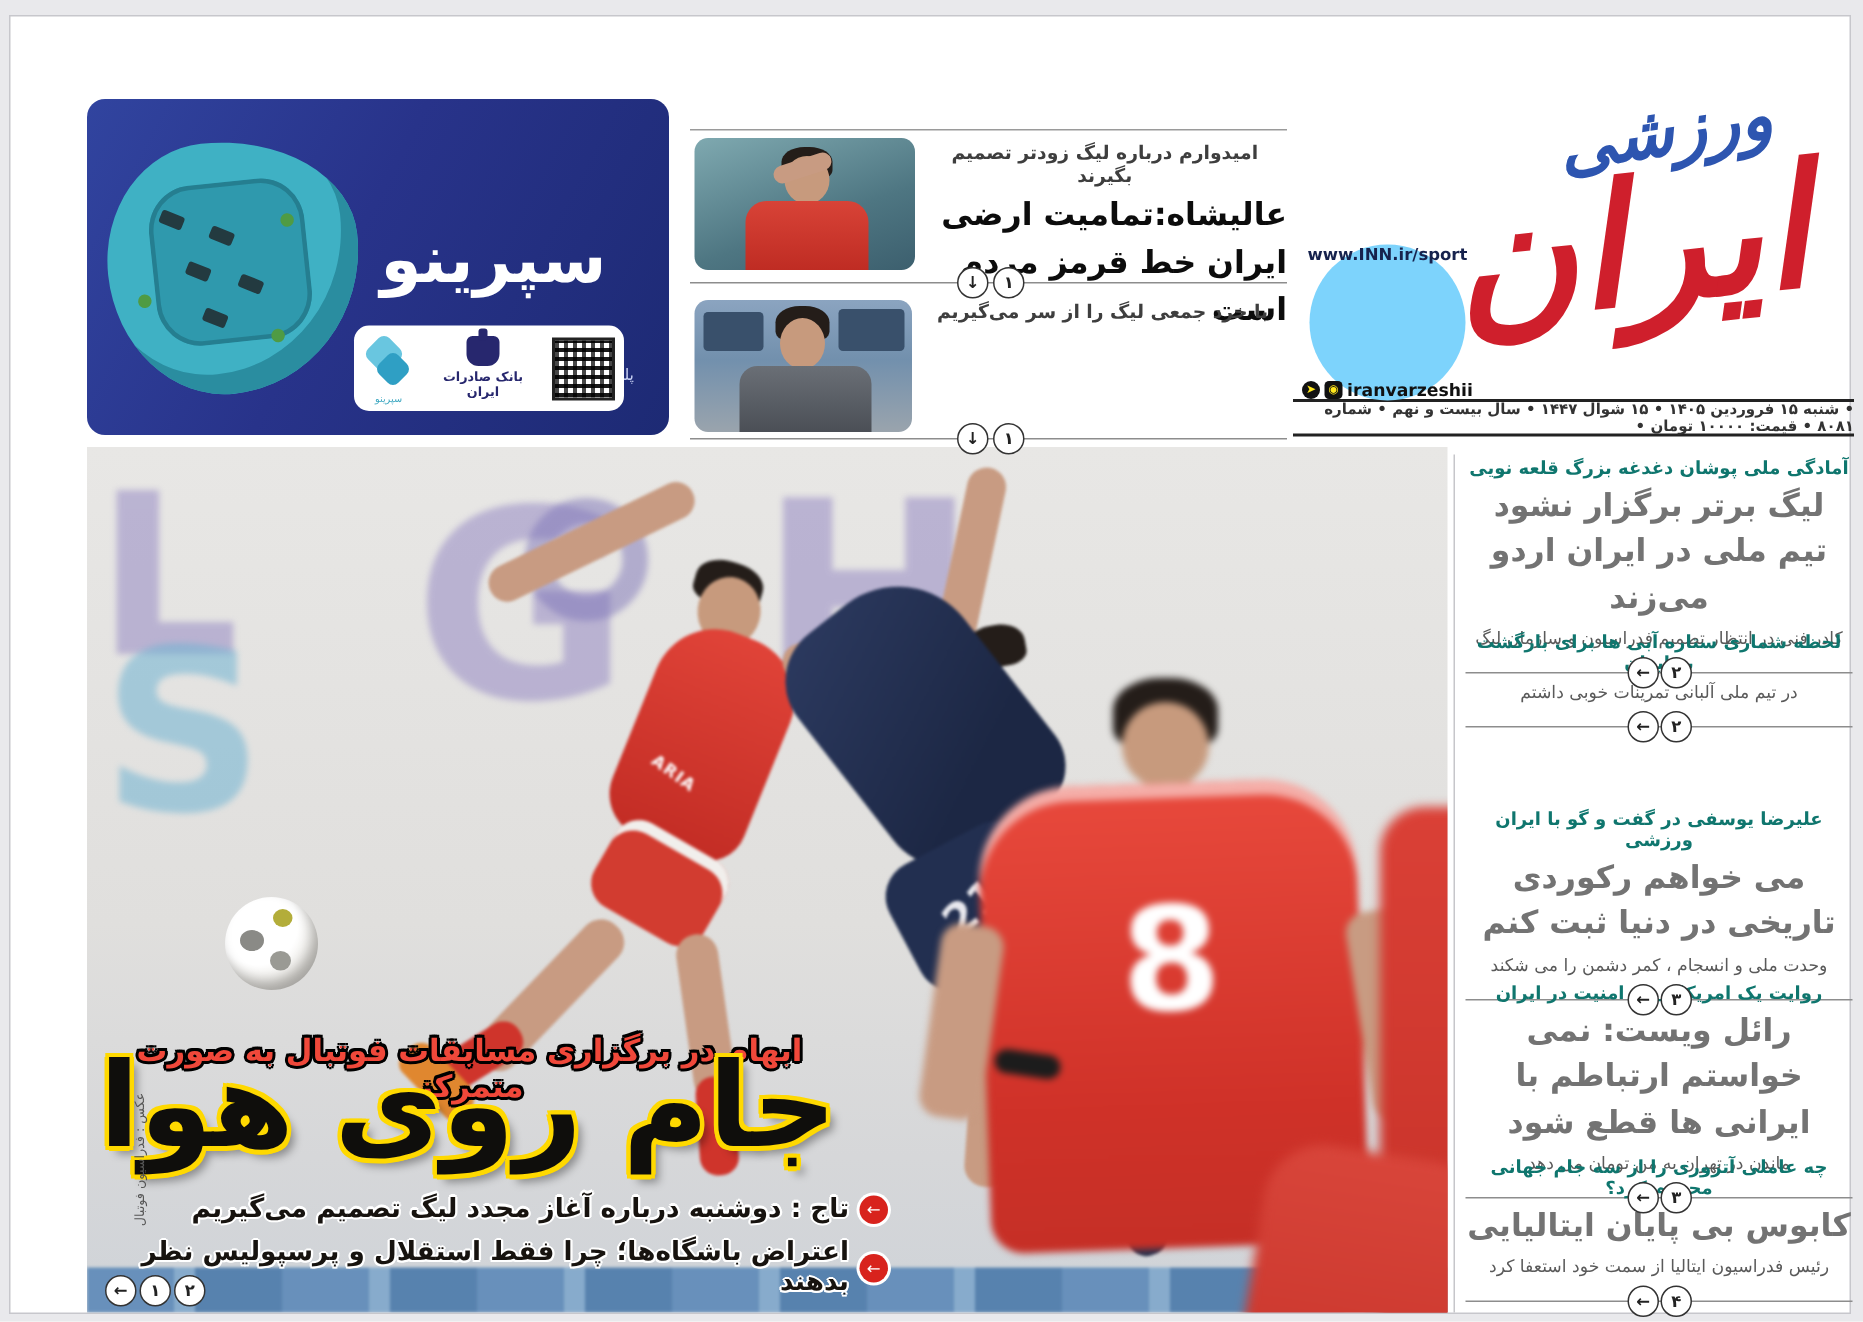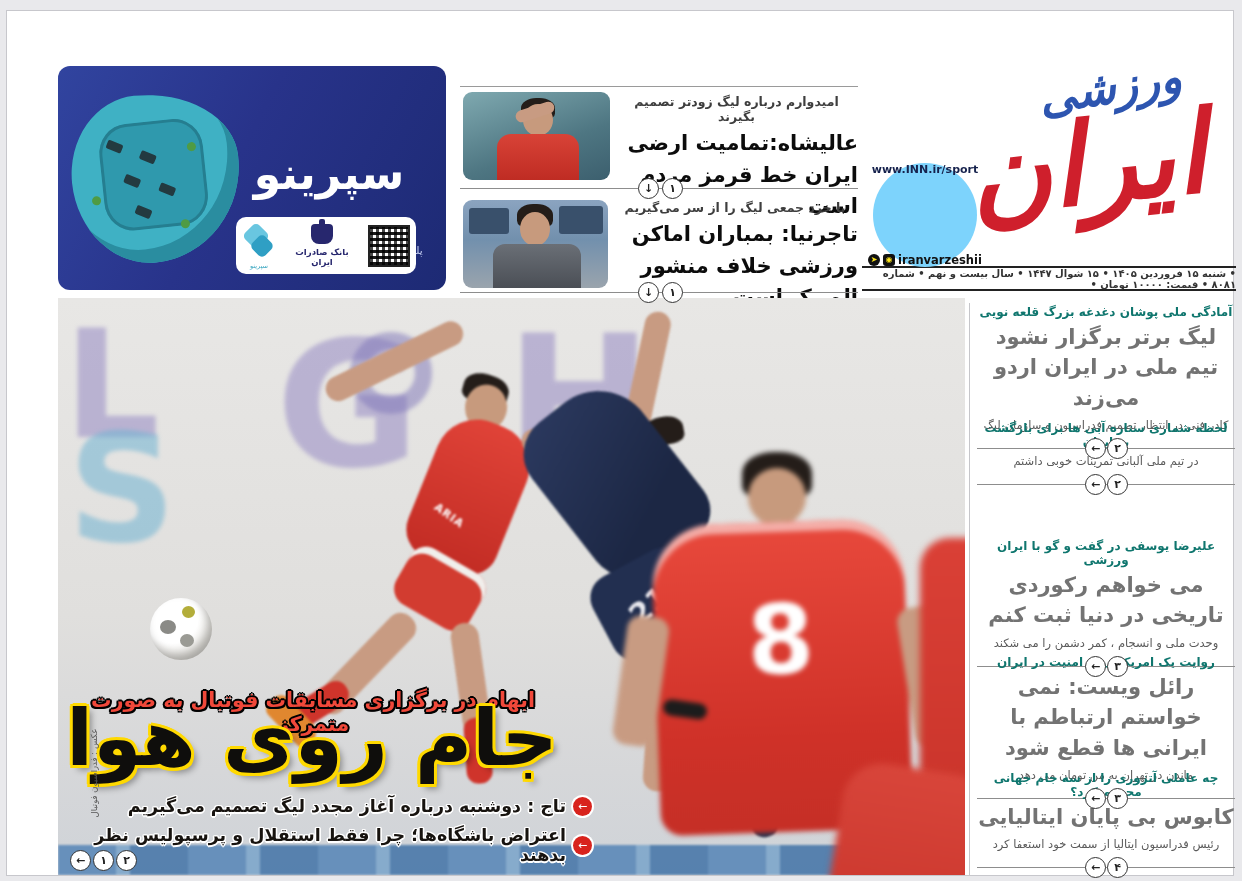--- a/index.html
+++ b/index.html
@@ -167,21 +167,20 @@
 
   <div class="abs ts-photo ts2">
     <div class="bus-window" style="left:6px;top:8px;width:40px;height:26px;"></div>
     <div class="bus-window" style="left:96px;top:6px;width:44px;height:28px;"></div>
     <div class="fig-hair" style="left:54px;top:4px;width:36px;height:24px;"></div>
     <div class="fig-head" style="left:57px;top:12px;width:30px;height:34px;"></div>
     <div class="fig-torso-suit" style="left:30px;top:44px;width:88px;height:45px;"></div>
   </div>
   <div class="abs ts-text rtl" style="left:612px;top:200px;width:246px;">
     <div class="ts-kicker">با خرد جمعی لیگ را از سر می‌گیریم</div>
-    <div class="ts-title">تاجرنیا: بمباران اماکن ورزشی خلاف منشور المپیک است</div>
   </div>
   <div class="abs divider" style="left:460px;top:282px;width:398px;">
     <div class="line"></div>
     <div class="circ" style="left:178px;">↓</div>
     <div class="circ" style="left:202px;">۱</div>
   </div>
 
   <div class="abs mast-varzeshi">ورزشی</div>
   <div class="abs mast-iran">ایران</div>
   <div class="abs mast-badge">

